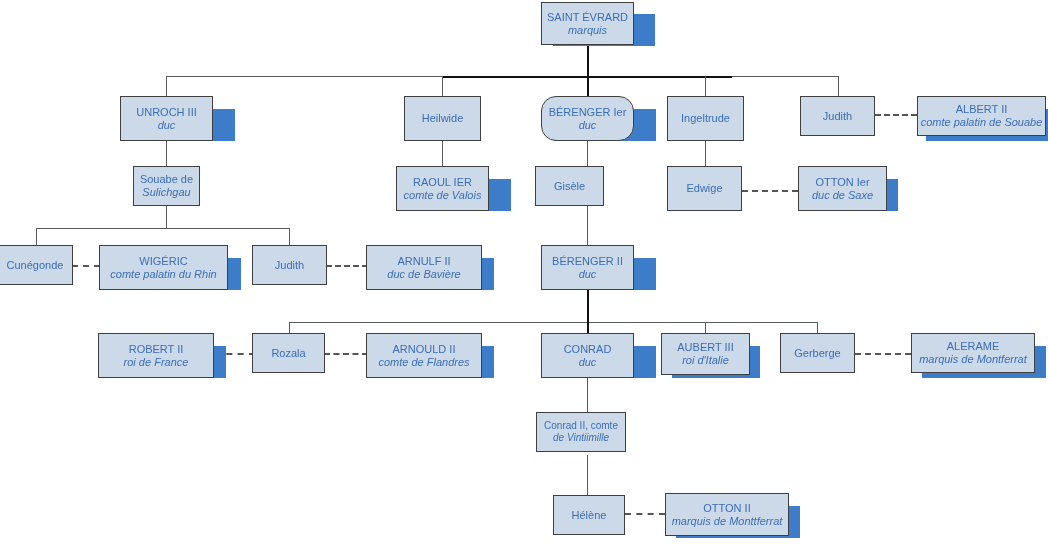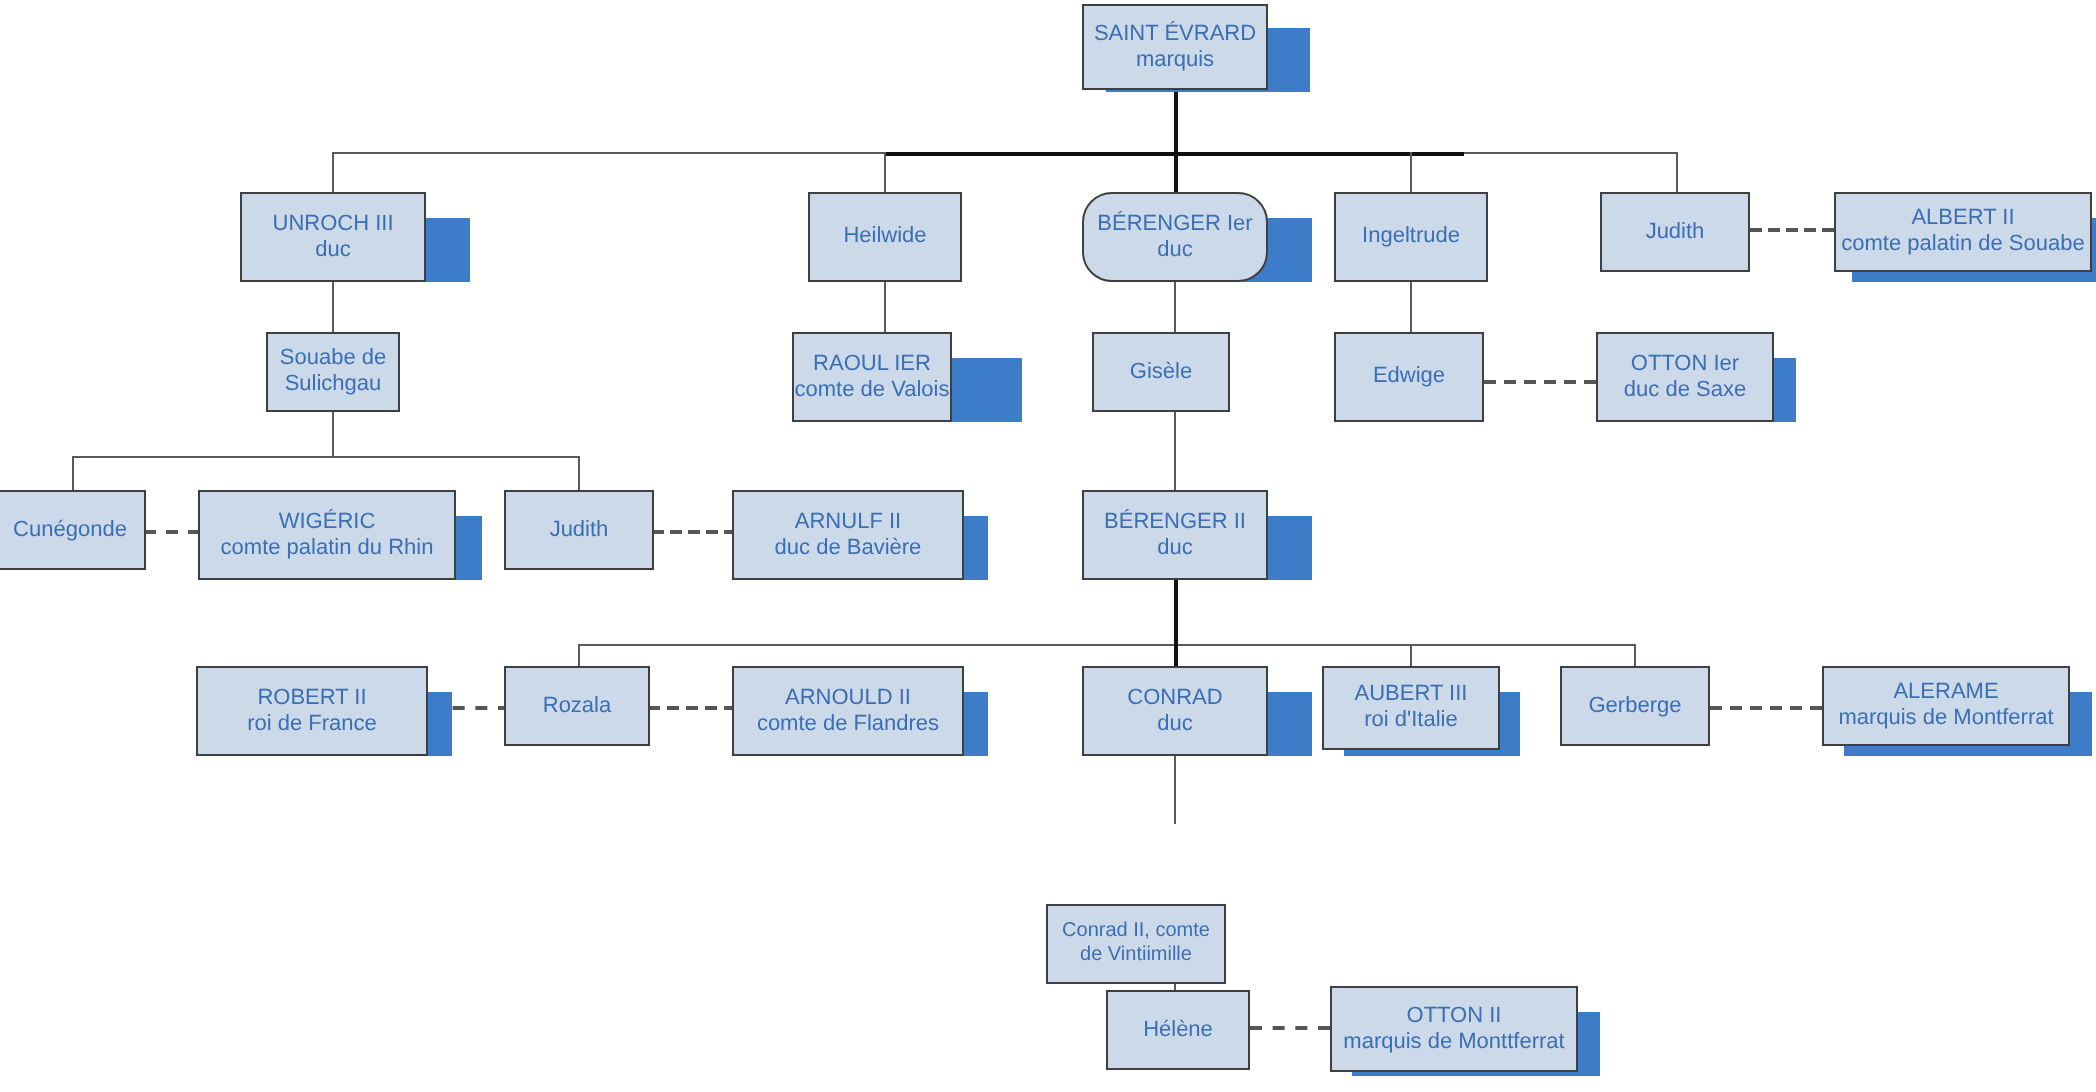--- a/index.html
+++ b/index.html
@@ -42,21 +42,21 @@
     display: flex;
     flex-direction: column;
     align-items: center;
     justify-content: center;
     text-align: center;
     line-height: 1.18;
     font-size: 11px;
     z-index: 5;
   }
   .node .ttl { display: block; white-space: nowrap; }
-  .node .sub { display: block; white-space: nowrap; }
+  .node .sub { display: block; white-space: nowrap; font-style: italic; }
   .node.small { font-size: 10px; }
   
   .shadow {
     position: absolute;
     background: #3d7cc9;
     z-index: 2;
   }
 </style>
 </head>
 <body>
@@ -161,26 +161,26 @@
   <div class="node" style="left:917px; top:96px; width:129px; height:40px;">
     <span class="ttl">ALBERT II</span>
     <span class="sub">comte palatin de Souabe</span>
   </div>
 
   <div class="node" style="left:133px; top:166px; width:67px; height:40px;">
     <span class="ttl">Souabe de</span>
     <span class="sub">Sulichgau</span>
   </div>
 
-  <div class="node" style="left:396px; top:166px; width:80px; height:45px;">
+  <div class="node" style="left:396px; top:166px; width:93px; height:45px;">
     <span class="ttl">RAOUL IER</span>
     <span class="sub">comte de Valois</span>
   </div>
 
-  <div class="node" style="left:546px; top:166px; width:69px; height:40px;">
+  <div class="node" style="left:535px; top:166px; width:69px; height:40px;">
     <span class="ttl">Gisèle</span>
   </div>
 
   <div class="node" style="left:667px; top:166px; width:75px; height:45px;">
     <span class="ttl">Edwige</span>
   </div>
 
   <div class="node" style="left:798px; top:166px; width:89px; height:45px;">
     <span class="ttl">OTTON Ier</span>
     <span class="sub">duc de Saxe</span>
@@ -235,21 +235,21 @@
 
   <div class="node" style="left:780px; top:333px; width:75px; height:40px;">
     <span class="ttl">Gerberge</span>
   </div>
 
   <div class="node" style="left:911px; top:333px; width:124px; height:40px;">
     <span class="ttl">ALERAME</span>
     <span class="sub">marquis de Montferrat</span>
   </div>
 
-  <div class="node small" style="left:523px; top:412px; width:90px; height:40px;margin-top:40px;">
+  <div class="node small" style="left:536px; top:412px; width:90px; height:40px;">
     <span class="ttl">Conrad II, comte</span>
     <span class="sub">de Vintiimille</span>
   </div>
 
   <div class="node" style="left:553px; top:495px; width:72px; height:40px;">
     <span class="ttl">Hélène</span>
   </div>
 
   <div class="node" style="left:665px; top:493px; width:124px; height:43px;">
     <span class="ttl">OTTON II</span>

